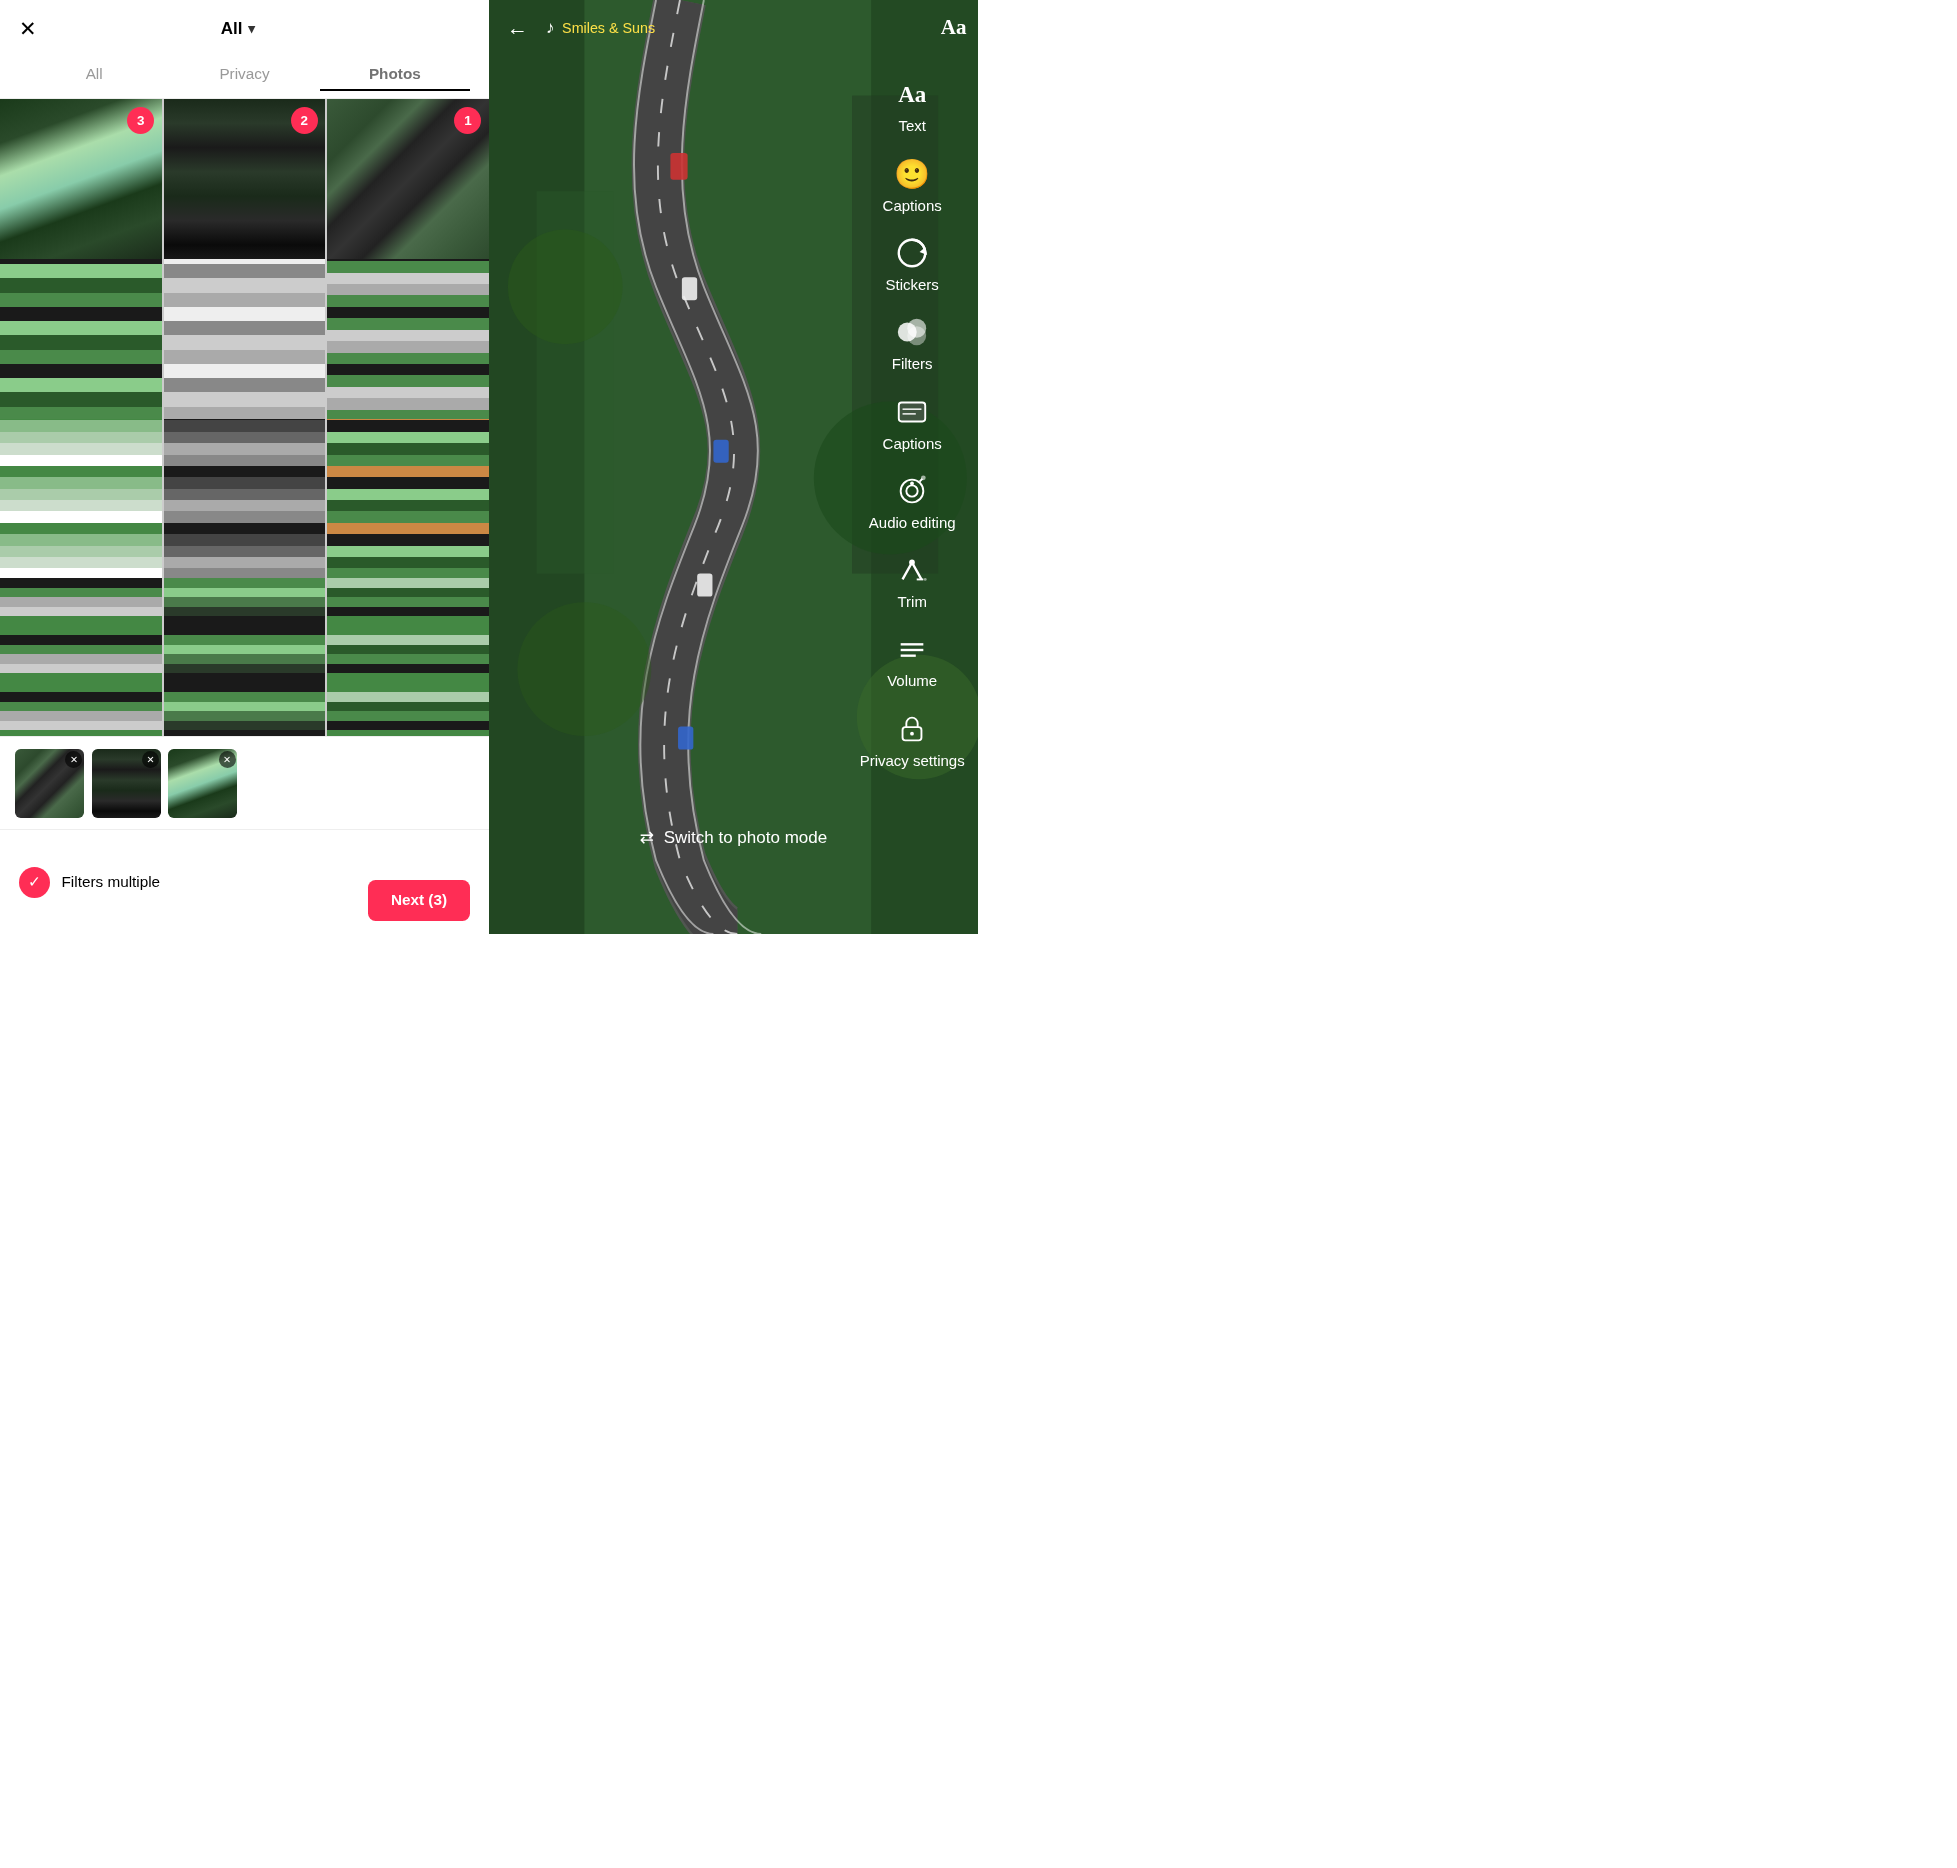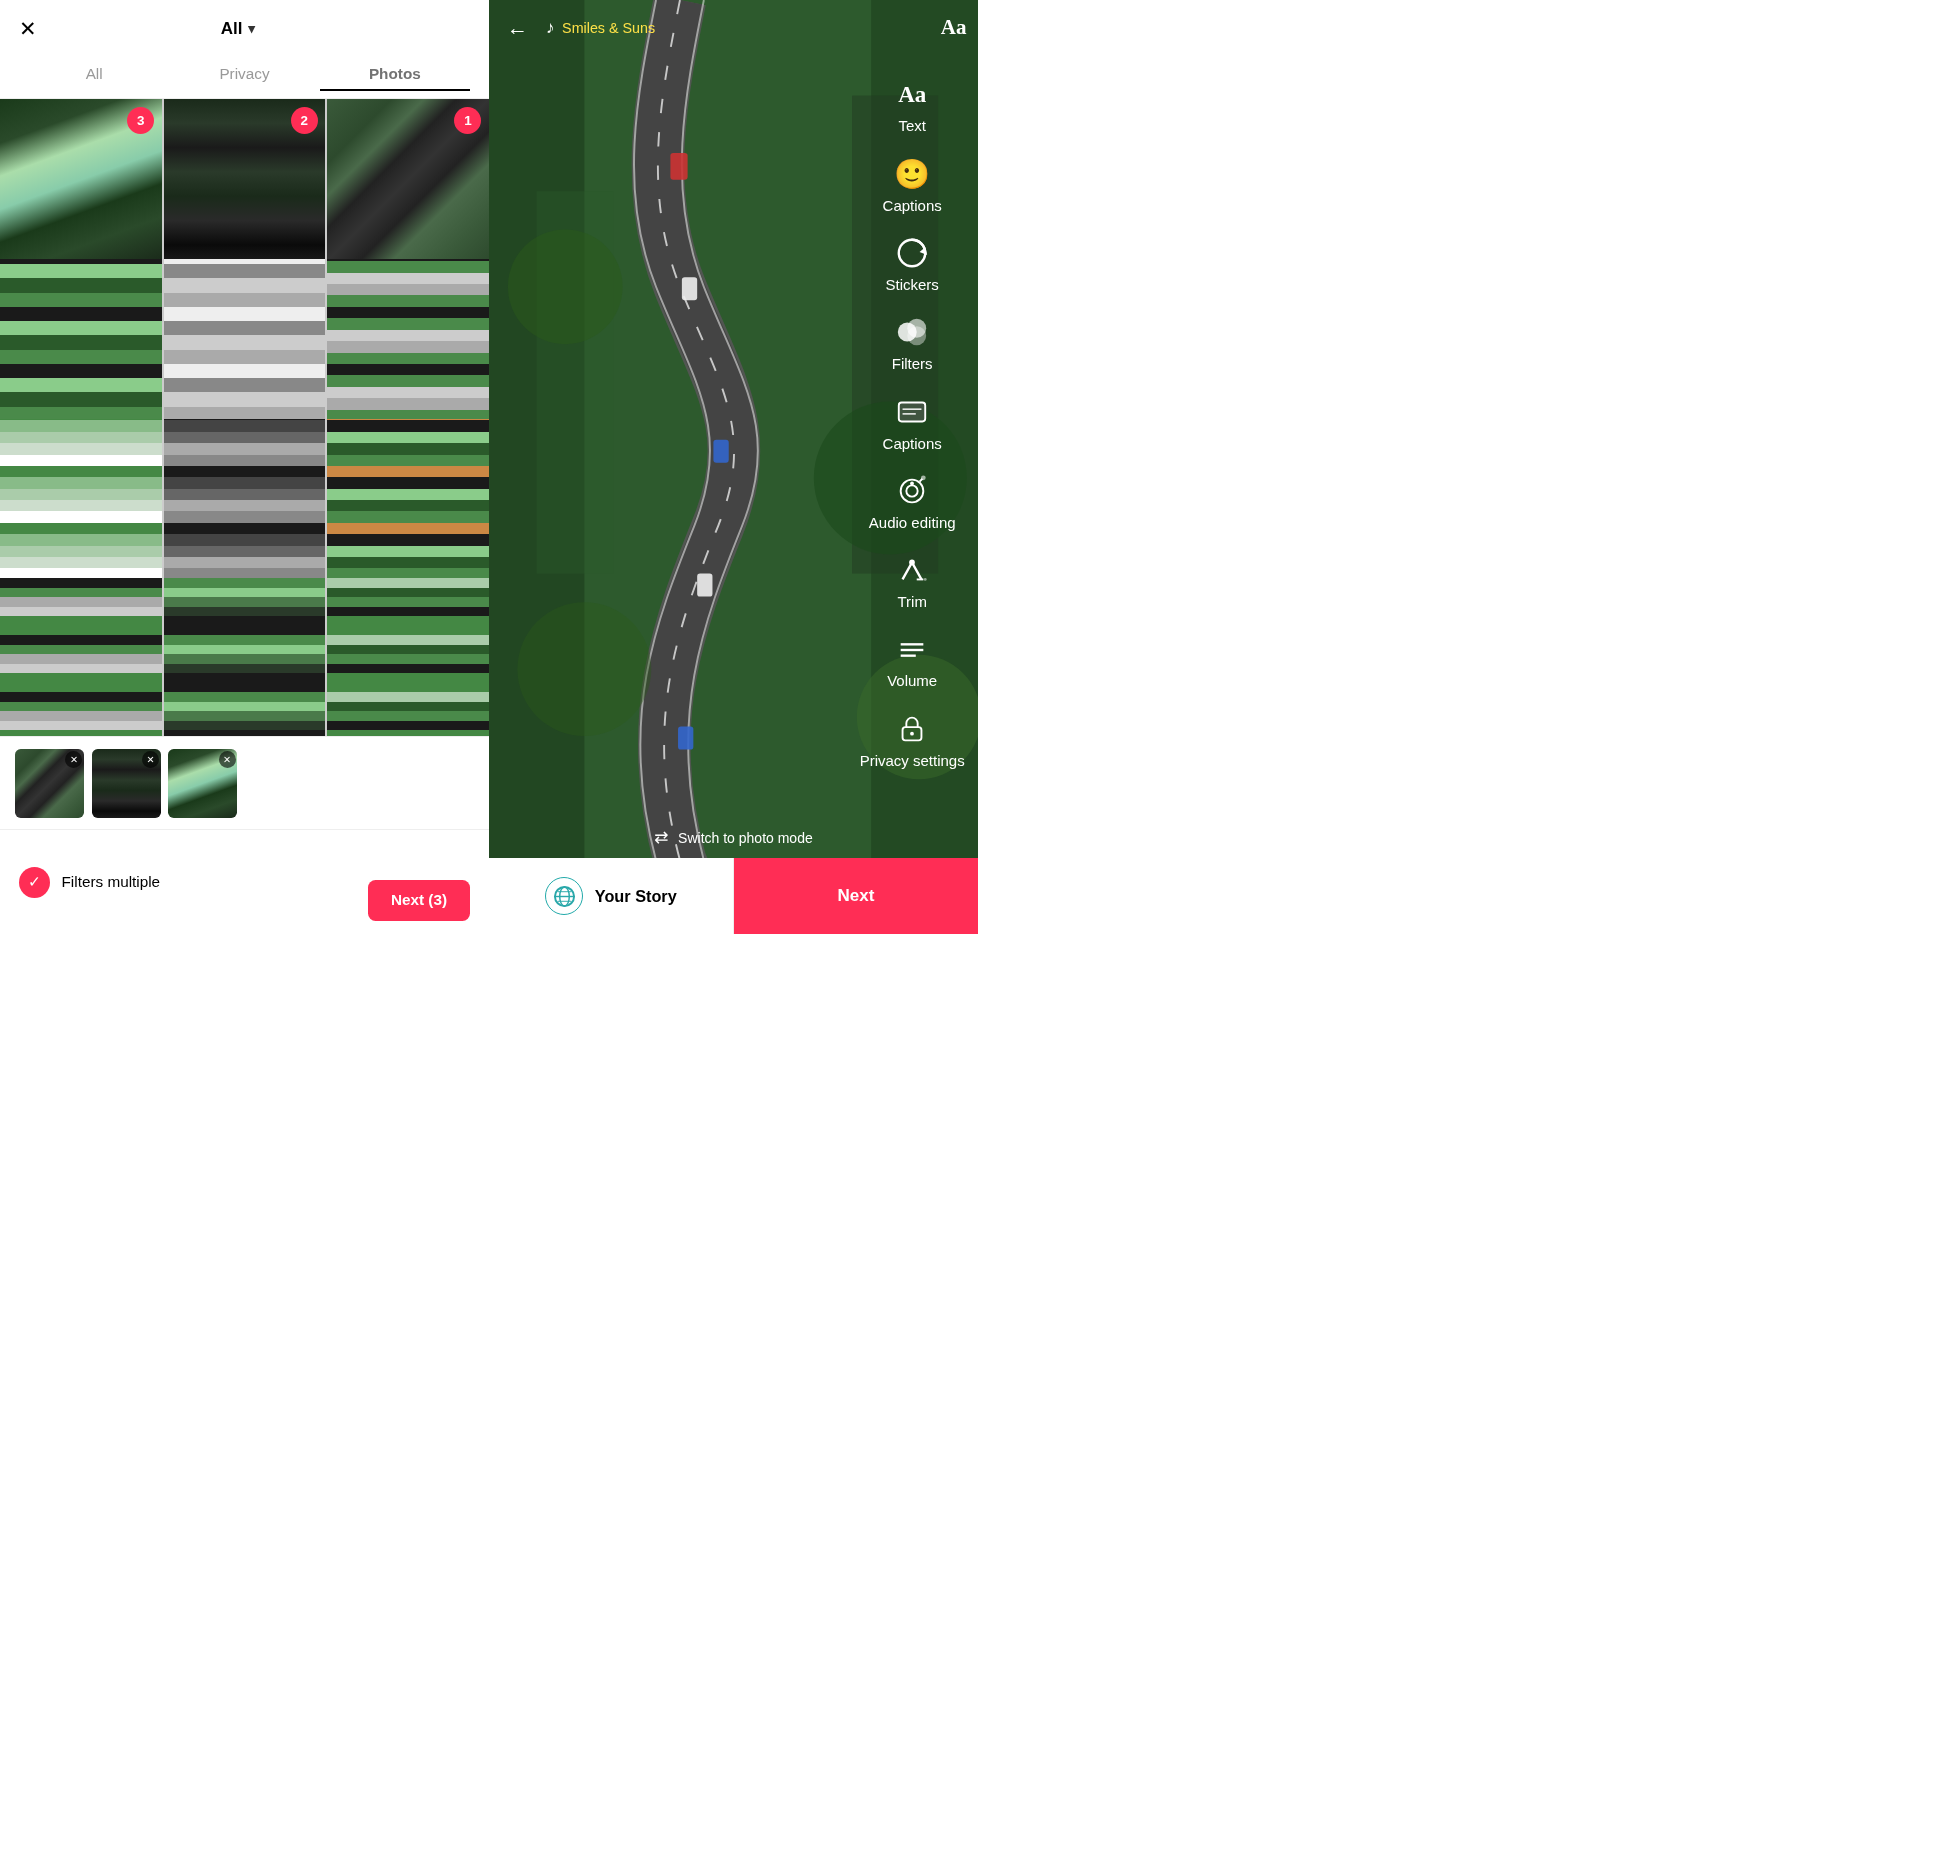--- a/index.html
+++ b/index.html
@@ -437,21 +437,21 @@
       right: 0;
       display: flex;
       align-items: center;
       justify-content: center;
       gap: 9.6px;
       z-index: 10;
     }
 
     .switch-mode-text {
       color: white;
-      font-size: 14px;
+      font-size: 17px;
       font-weight: 500;
     }
 
     .bottom-actions {
       position: absolute;
       bottom: 0;
       left: 0;
       right: 0;
       display: flex;
       height: 76px;
@@ -701,30 +701,15 @@
       <span class="tool-label">Privacy settings</span>
     </div>
 
   </div>
 
   <div class="switch-mode">
     <span style="color:white; font-size:17px;">⇄</span>
     <span class="switch-mode-text">Switch to photo mode</span>
   </div>
 
-  <div class="bottom-actions">
-    <div class="your-story-btn">
-      <div class="story-icon">
-        <svg width="23" height="23" viewBox="0 0 24 24">
-          <circle cx="12" cy="12" r="10" stroke="#2aa8aa" stroke-width="2" fill="none"></circle>
-          <ellipse cx="12" cy="12" rx="5" ry="10" stroke="#2aa8aa" stroke-width="1.5" fill="none"></ellipse>
-          <line x1="2" y1="12" x2="22" y2="12" stroke="#2aa8aa" stroke-width="1.5"></line>
-          <line x1="5" y1="7" x2="19" y2="7" stroke="#2aa8aa" stroke-width="1"></line>
-          <line x1="5" y1="17" x2="19" y2="17" stroke="#2aa8aa" stroke-width="1"></line>
-        </svg>
-      </div>
-      <span class="your-story-label">Your Story</span>
-    </div>
-    <button class="next-btn-right">Next</button>
-  </div>
 
 </div>
 
 
 </body></html>

